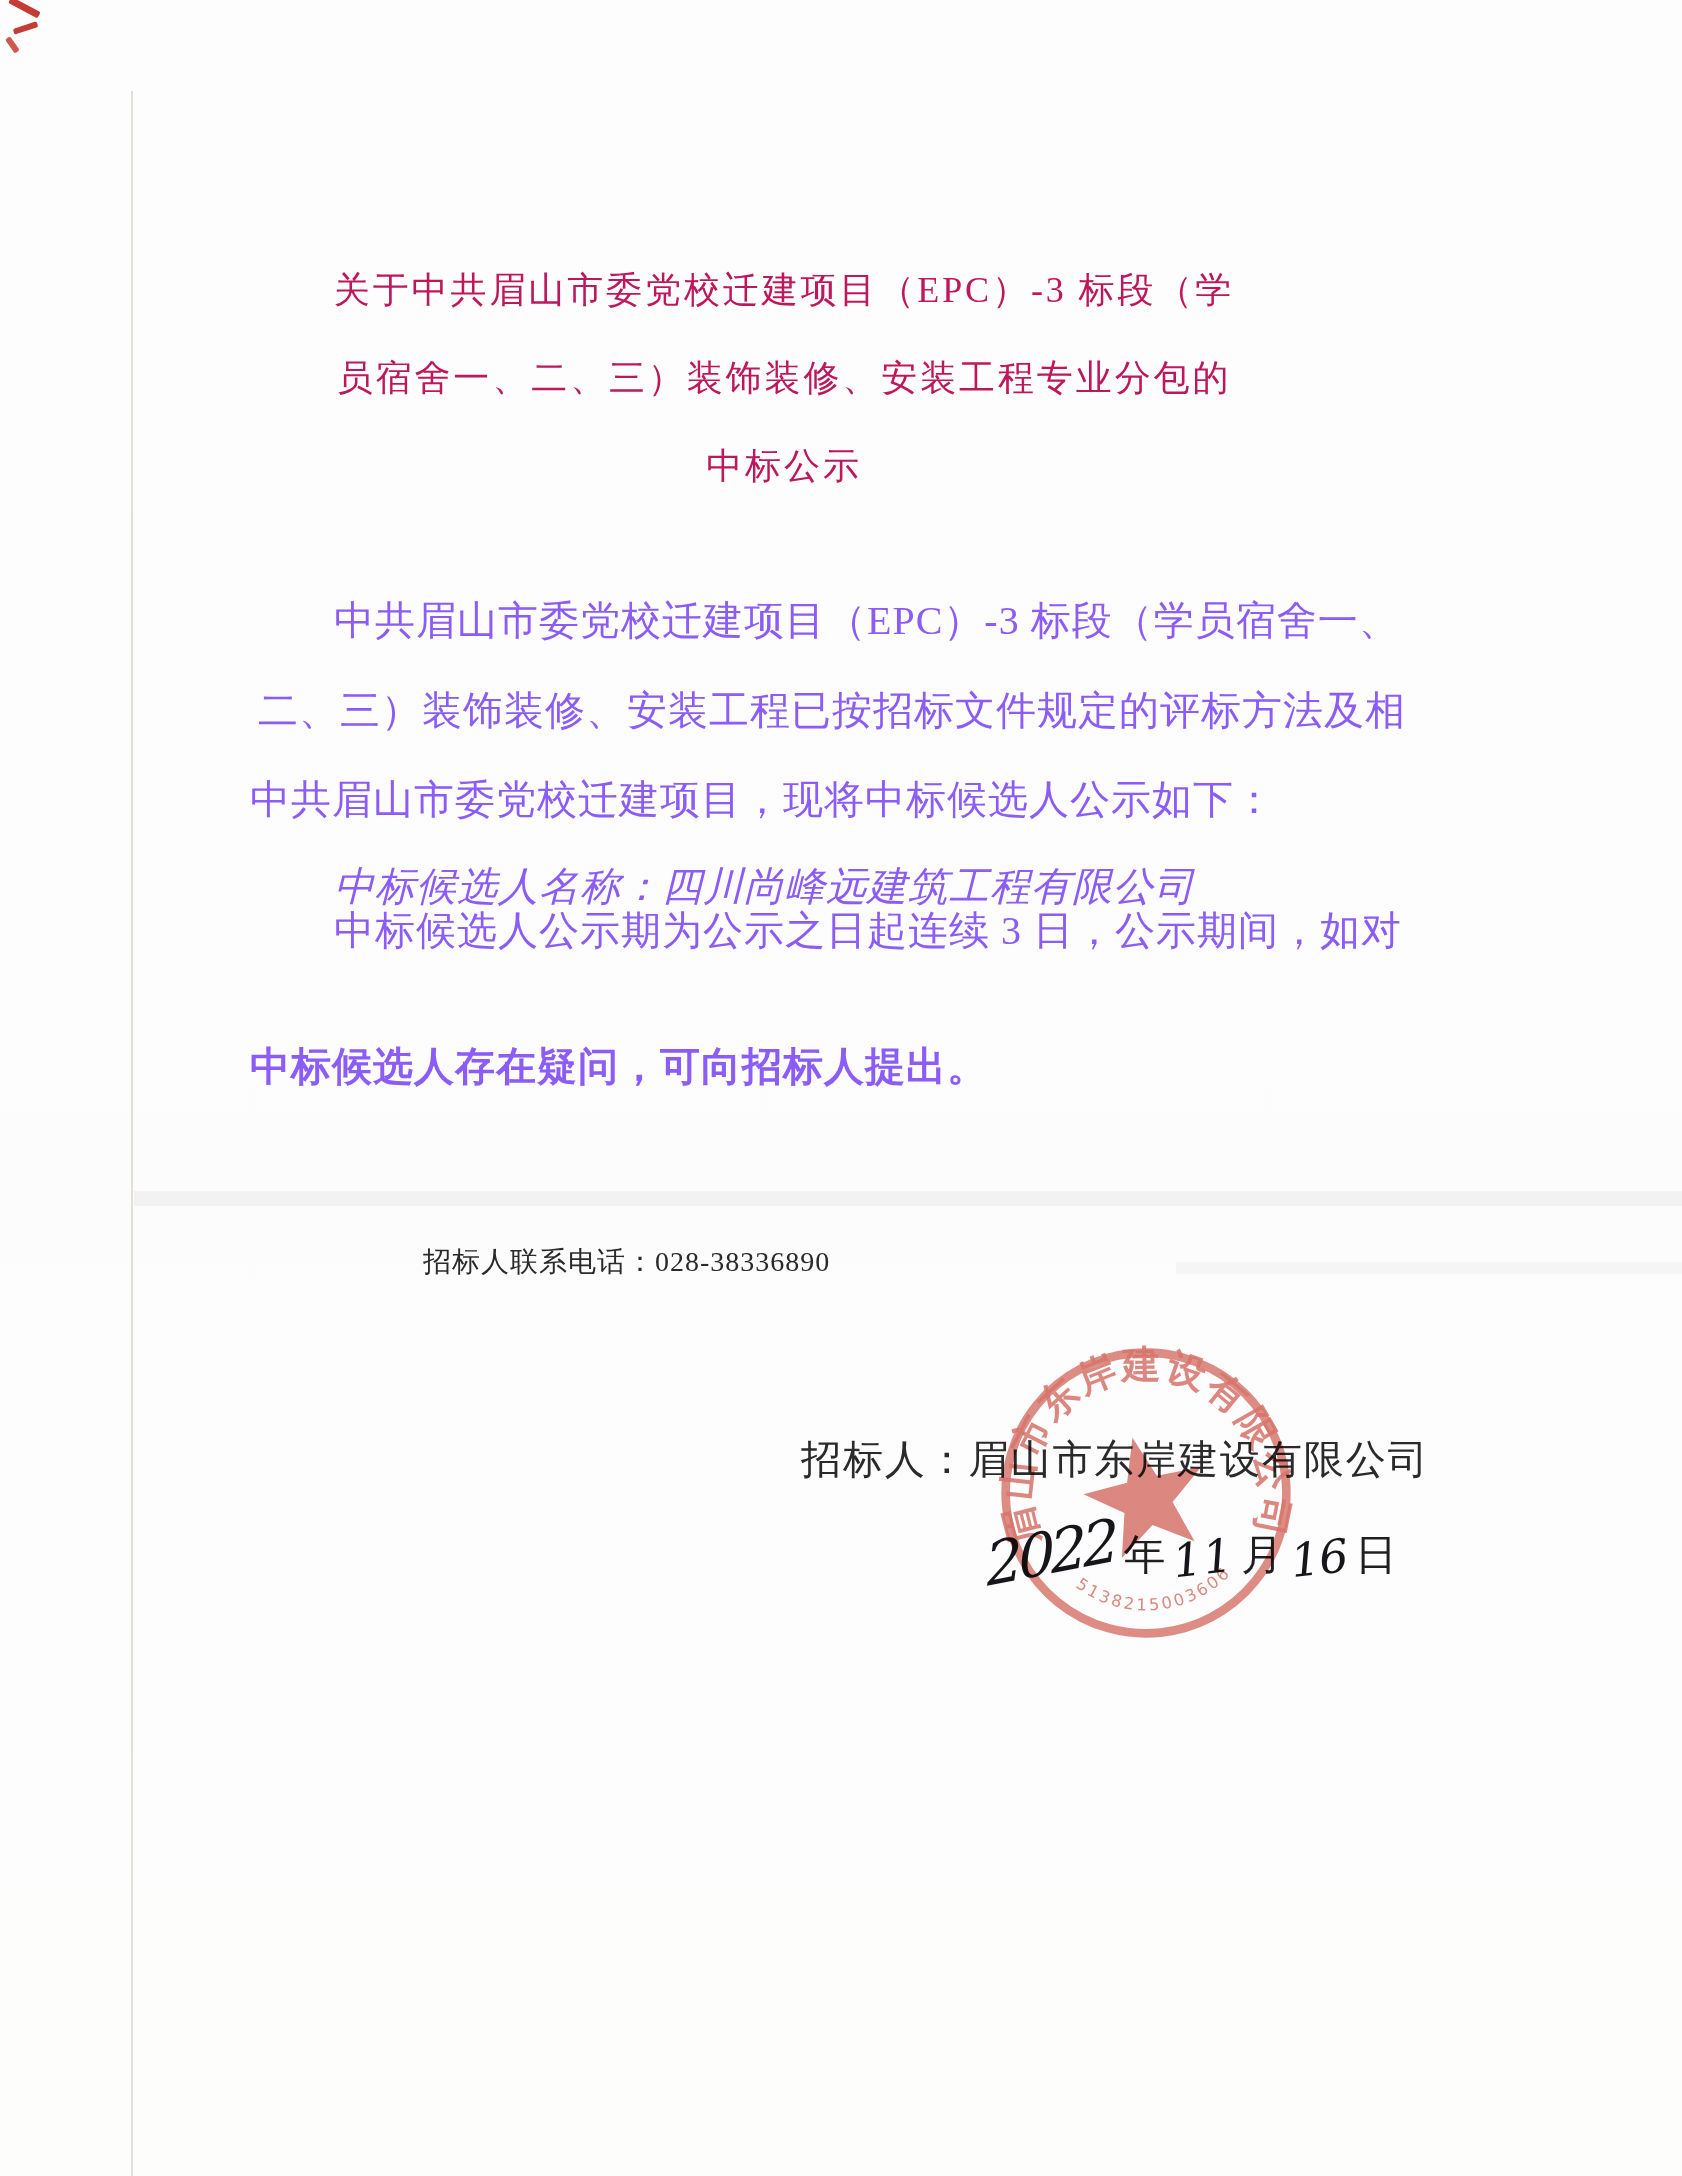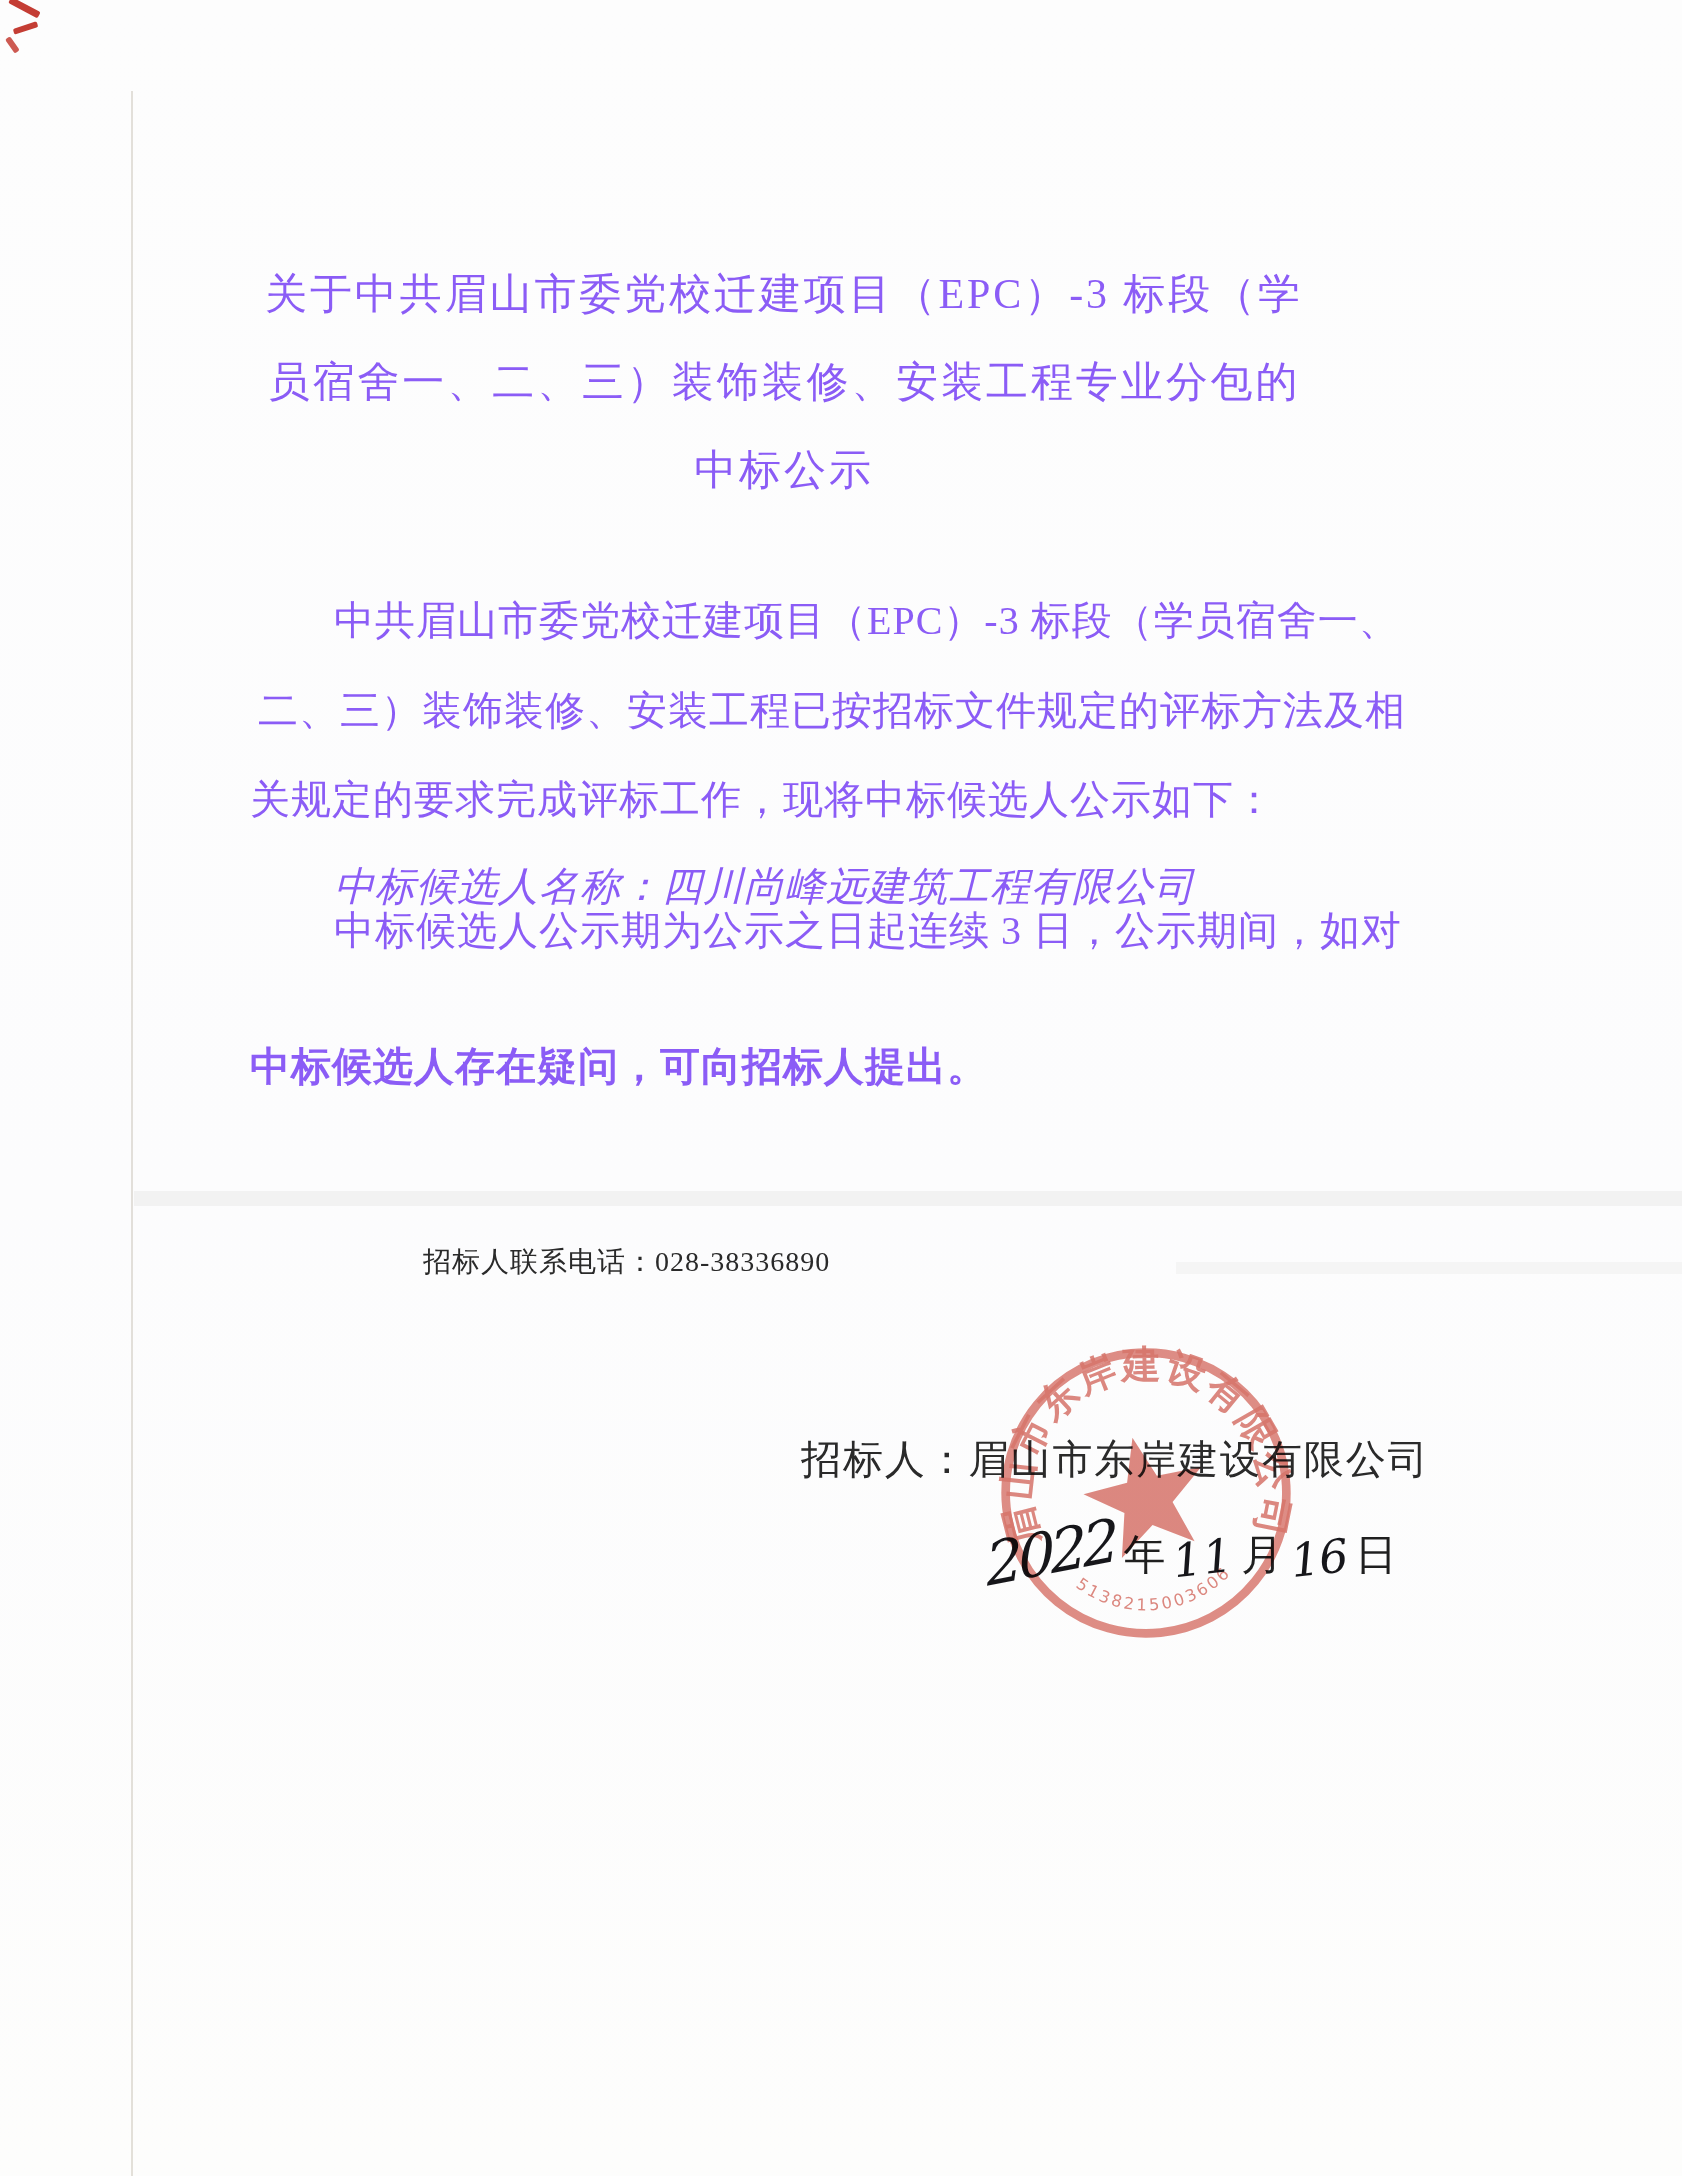--- a/index.html
+++ b/index.html
@@ -57,24 +57,24 @@
   }
   .red-mark.m1 { left: 7.6px;  top: 3.8px;  width: 32.5px; height: 6.7px; transform: rotate(28deg); }
   .red-mark.m2 { left: 13.4px; top: 25px; width: 25px; height: 5.7px; transform: rotate(-18deg); }
   .red-mark.m3 { left: 3.8px;  top: 42px; width: 17px; height: 5.7px; transform: rotate(55deg); opacity: .85; }
 
   .title-line {
     position: absolute;
     left: 244px;
     width: 1080px;
     text-align: center;
-    font-size: 42px;
+    font-size: 36px;
     font-weight: 500;
     letter-spacing: 2.9px;
-    color: #8b5cf6;
+    color: #be185d;
     white-space: nowrap;
   }
   .t1 { top: 266px; }
   .t2 { top: 354px; }
   .t3 { top: 442px; }
 
   .body-line {
     position: absolute;
     left: 250px;
     width: 1128px;
@@ -167,21 +167,21 @@
 <div class="red-mark m1"></div>
 <div class="red-mark m2"></div>
 <div class="red-mark m3"></div>
 
 <div class="title-line t1">关于中共眉山市委党校迁建项目（EPC）-3 标段（学</div>
 <div class="title-line t2">员宿舍一、二、三）装饰装修、安装工程专业分包的</div>
 <div class="title-line t3">中标公示</div>
 
 <div class="body-line b0 indent">中共眉山市委党校迁建项目（EPC）-3 标段（学员宿舍一、</div>
 <div class="body-line b1">二、三）装饰装修、安装工程已按招标文件规定的评标方法及相</div>
-<div class="body-line b2">关规定的要求完成评标工作，现将中标候选人公示如下：</div>
+<div class="body-line b2">中共眉山市委党校迁建项目，现将中标候选人公示如下：</div>
 <div class="body-line b3 indent">中标候选人名称：四川尚峰远建筑工程有限公司</div>
 <div class="body-line b4 indent">中标候选人公示期为公示之日起连续 3 日，公示期间，如对</div>
 <div class="body-line b5">中标候选人存在疑问，可向招标人提出。</div>
 
 <div class="contact-line">招标人联系电话：028-38336890</div>
 
 <div class="signature-line">招标人：眉山市东岸建设有限公司</div>
 
 <div class="date-line">
   <span class="handwritten hw-year">2022</span>

